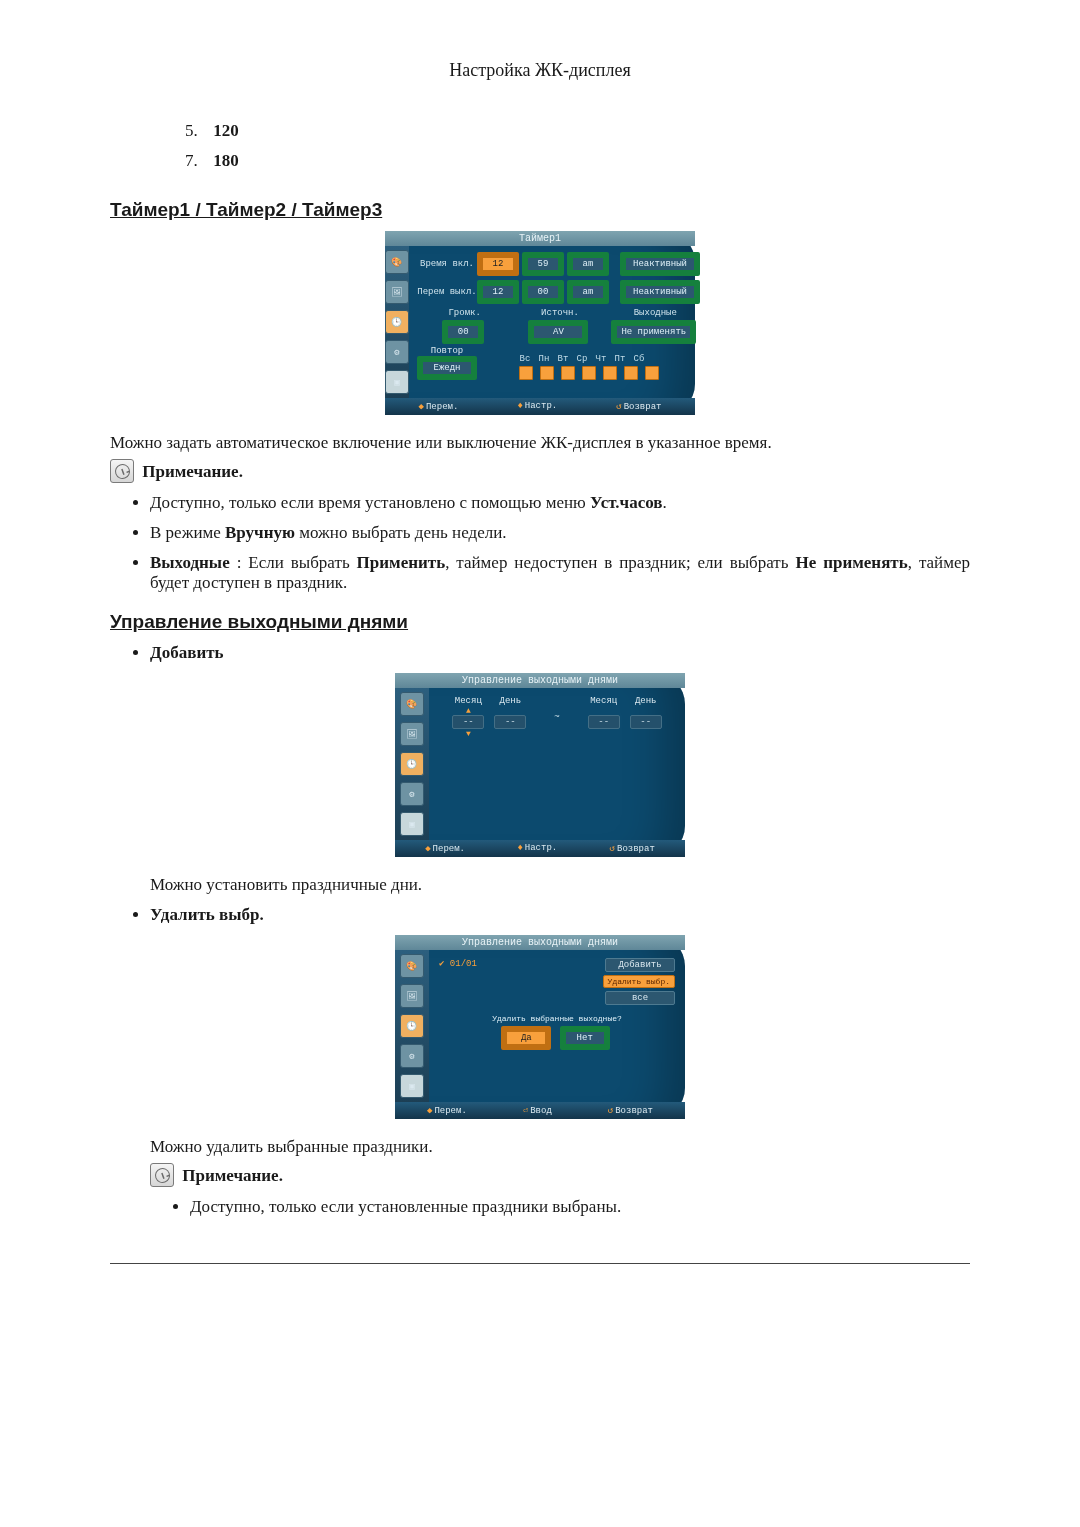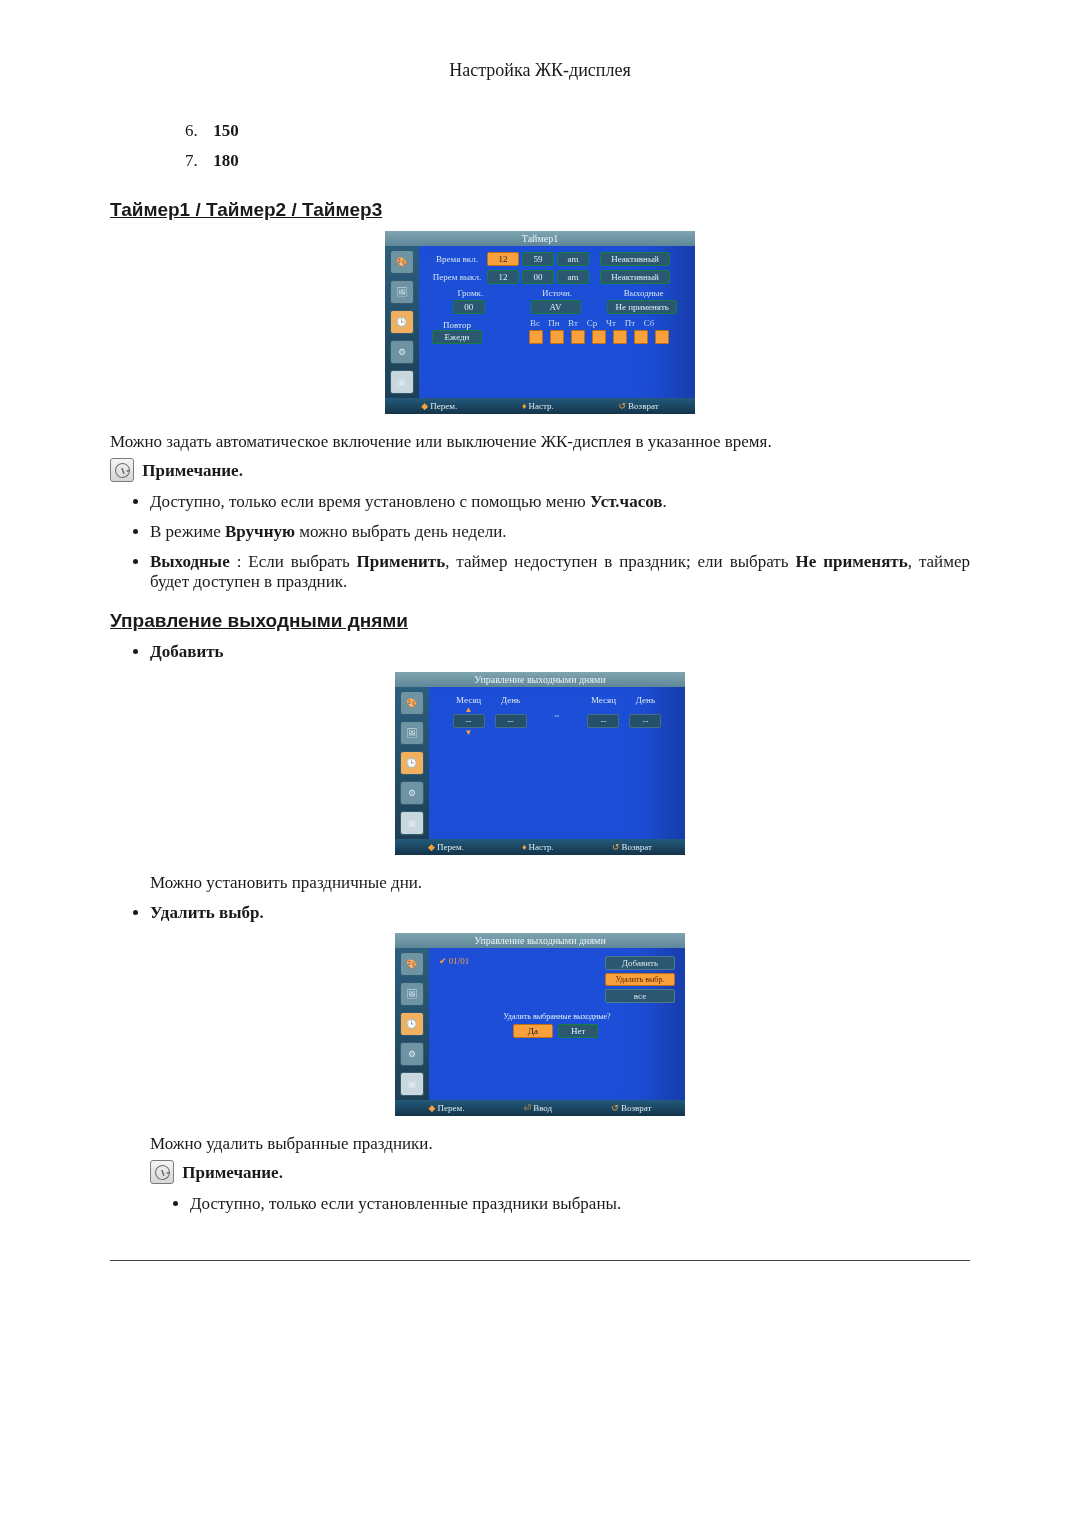--- a/index.html
+++ b/index.html
@@ -28,25 +28,26 @@
     font-family: Arial, sans-serif;
     font-weight: bold;
     font-size: 19px;
     margin: 16px 0 10px 0;
     text-decoration: underline;
   }
   .centered-fig { text-align: center; margin: 8px 0 18px 0; }
   .osd {
     display: inline-block;
     width: 310px;
-    background: #1d4ed8;
+    background: #0c4a6e;
     color: #dbe9f0;
-    font-family: Liberation Serif, serif;
+    font-family: Liberation Mono, monospace;
     font-size: 9px;
     box-shadow: inset -40px 0 40px -20px rgba(0,0,0,.25);
+    border-radius: 31px;
   }
   .osd-title {
     background: linear-gradient(#7fa4b0,#5f8798);
     text-align: center;
     font-size: 10px;
     padding: 2px 0;
     color: #e8f3f7;
   }
   .osd-body { display: flex; }
   .osd-left {
@@ -70,21 +71,21 @@
   .osd-row { display:flex; align-items:center; margin-bottom:4px; }
   .osd-row .lbl { width: 60px; color:#cfe3ec; }
   .pill {
     display:inline-block;
     min-width: 22px;
     padding: 1px 4px;
     margin-right: 3px;
     text-align:center;
     background:#2c5770;
     color:#dff0f8;
-    border:1px solid #15803d;
+    border:6px solid #15803d;
     border-radius:2px;
   }
   .pill.hl { background:#f8a03c; color:#222; border-color:#c06f12; }
   .pill.wide { min-width: 60px; }
   .pill.mwide { min-width: 40px; }
   .col3 { display:flex; margin-top:2px; margin-bottom:2px; text-align:center; }
   .col3 > div { flex:1; }
   .col3 .head { color:#cfe3ec; margin-bottom:2px; }
   .days { display:flex; gap:7px; margin-left:42px; margin-top:2px; }
   .days .d { width:12px; text-align:center; color:#c1dce8; }
@@ -137,22 +138,22 @@
   }
   b { font-weight: bold; }
 </style>
 </head>
 <body>
 
 <div class="page-title">Настройка ЖК-дисплея</div>
 
 <div class="num-list">
   <div class="row">
-    <span class="idx">6.</span>
-    <span class="val">150</span>
+    <span class="idx">5.</span>
+    <span class="val">120</span>
   </div>
   <div class="row">
     <span class="idx">7.</span>
     <span class="val">180</span>
   </div>
 </div>
 
 <div class="h1">Таймер1 / Таймер2 / Таймер3</div>
 
 <div class="centered-fig">

